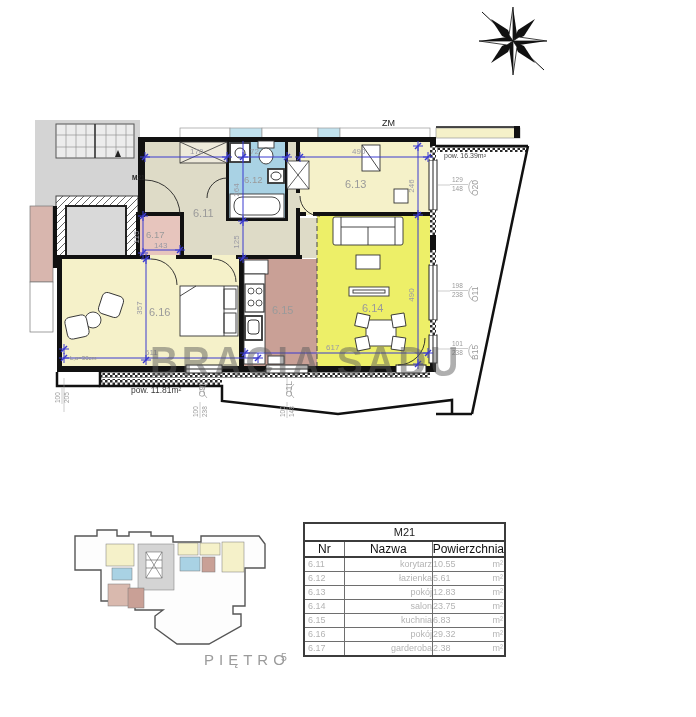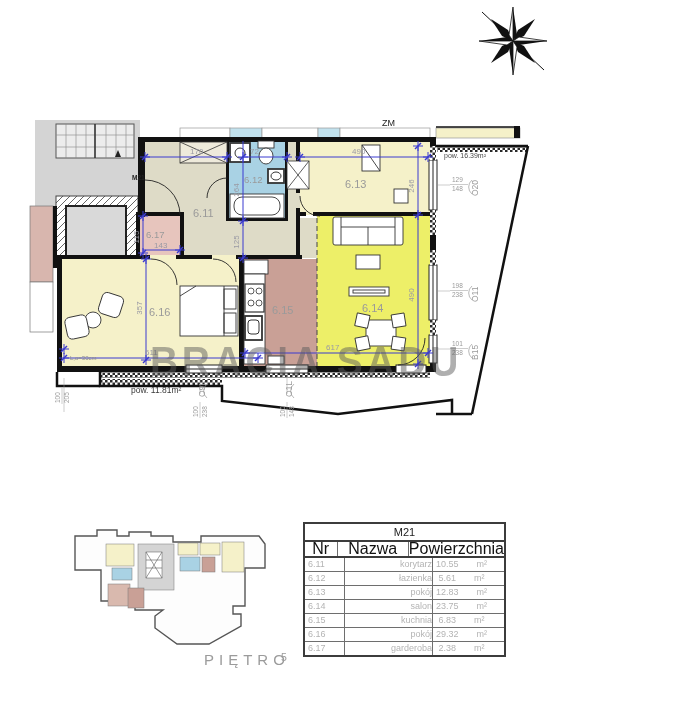--- a/index.html
+++ b/index.html
@@ -16,25 +16,25 @@
   .wcode{fill:#9a9a9a;font-size:8.5px;}
   .plabel{fill:#8a8a8a;font-size:6px;}
   .blue{stroke:#3a3ad0;stroke-width:1;}
   .wm{fill:#5a5a5a;opacity:0.48;font-size:42px;font-weight:bold;letter-spacing:4px;}
   
   .tbl{position:absolute;left:303px;top:522px;width:199px;border:2px solid #3c3c3c;background:#fff;}
   .t-title{height:16px;line-height:16px;text-align:center;font-size:11px;color:#222;
            border-bottom:2px solid #3c3c3c;}
   .t-row{display:flex;border-bottom:1px solid #6e6e6e;height:13px;line-height:13px;}
   .t-row:last-child{border-bottom:none;}
-  .t-head{height:14px;line-height:14px;font-size:16px;color:#111;border-bottom:2px solid #3c3c3c;align-items:center;}
+  .t-head{height:14px;line-height:14px;font-size:12px;color:#111;border-bottom:2px solid #3c3c3c;align-items:center;}
   .t-head div{text-align:center;padding:0;}
   .c1{width:40px;border-right:1px solid #6e6e6e;padding-left:3px;box-sizing:border-box;}
   .c2{width:88px;border-right:1px solid #6e6e6e;padding-left:5px;box-sizing:border-box;text-align:right;}
-  .c3{flex:1;box-sizing:border-box;display:flex;justify-content:center;padding-right:14px;}
+  .c3{flex:1;box-sizing:border-box;display:flex;justify-content:space-between;padding-right:1px;}
   .t-data{font-size:9px;color:#b4b4b4;}
   .unit{margin-left:18px;}
   .suma{position:absolute;left:303px;top:649px;width:199px;display:flex;
         justify-content:space-between;font-size:9.5px;color:#a4a4a4;}
   .sval span{color:#b4b4b4;}
   .floor-cap{position:absolute;left:204px;top:651px;font-size:15px;color:#9b9b9b;letter-spacing:5px;}
   .floor-num{position:absolute;left:281px;top:651px;font-size:10.5px;color:#9b9b9b;}
 </style>
 </head>
 <body>

